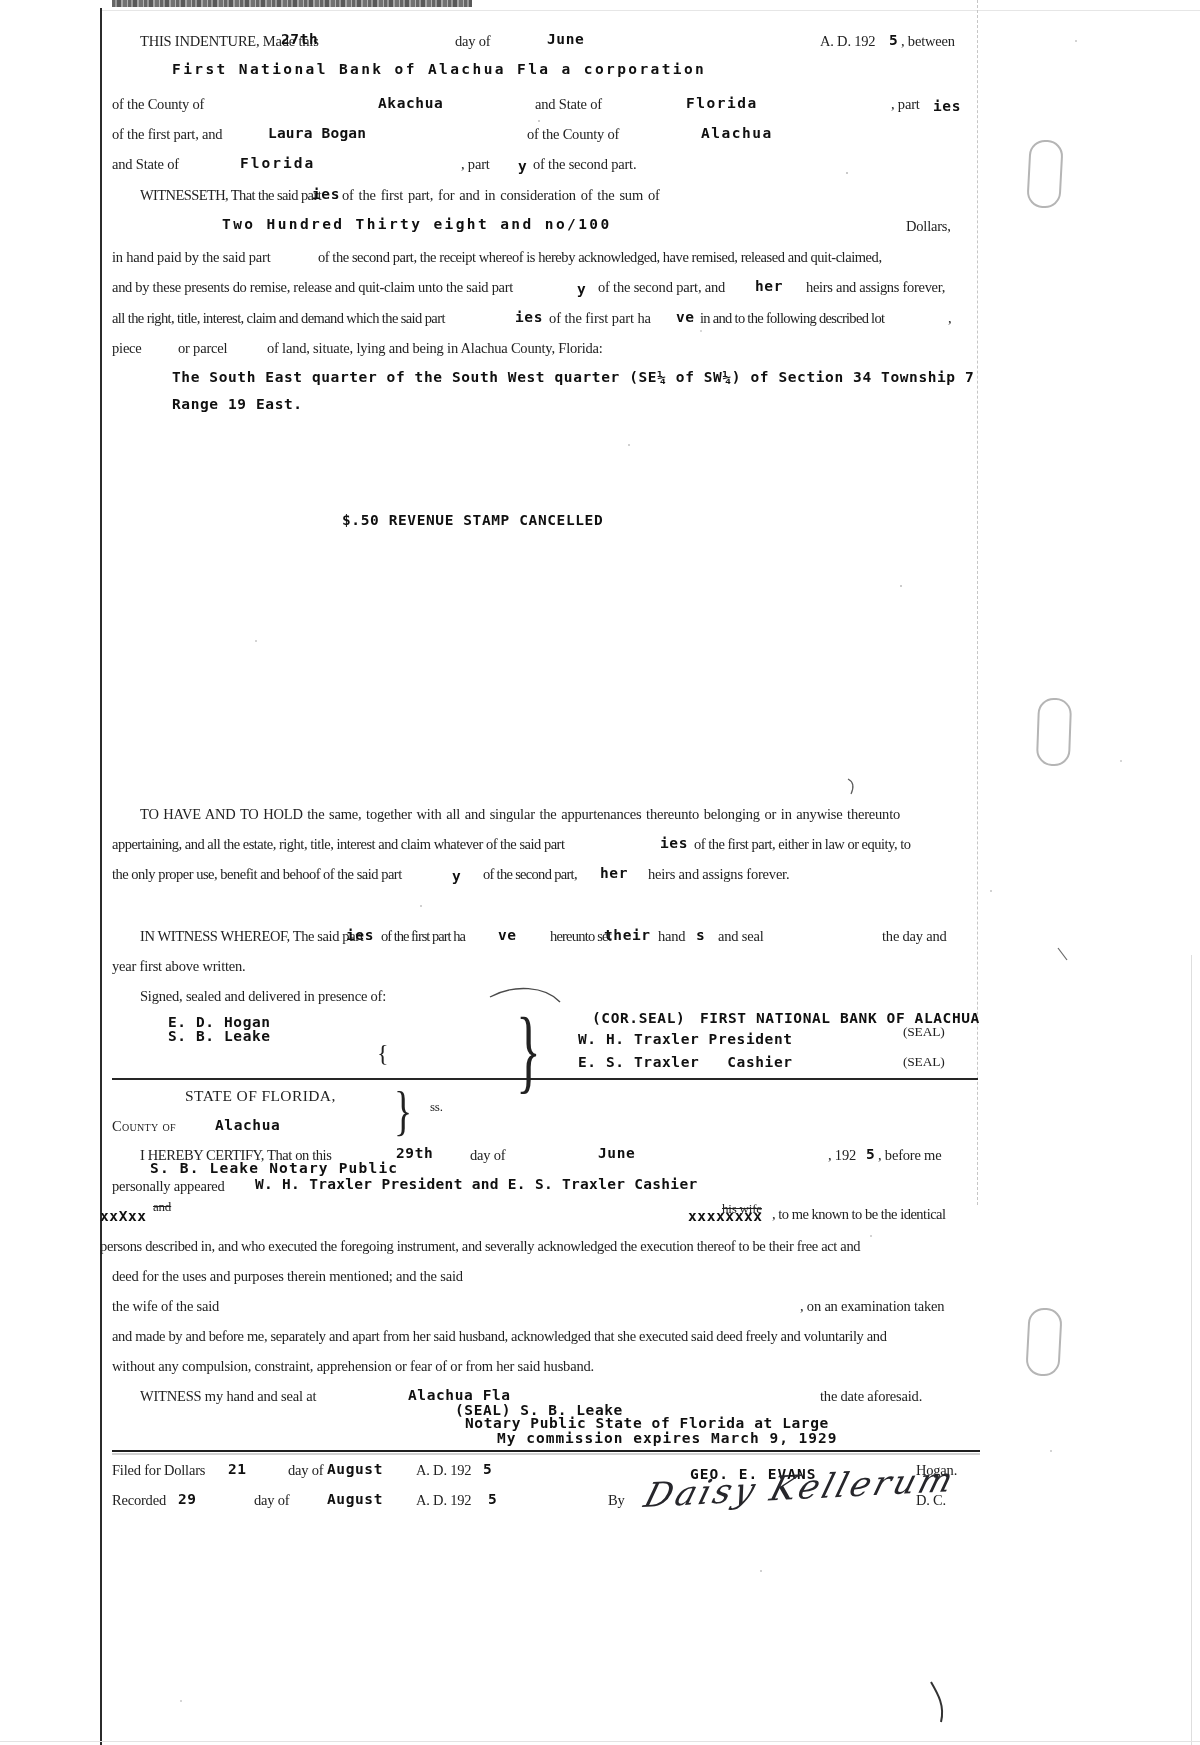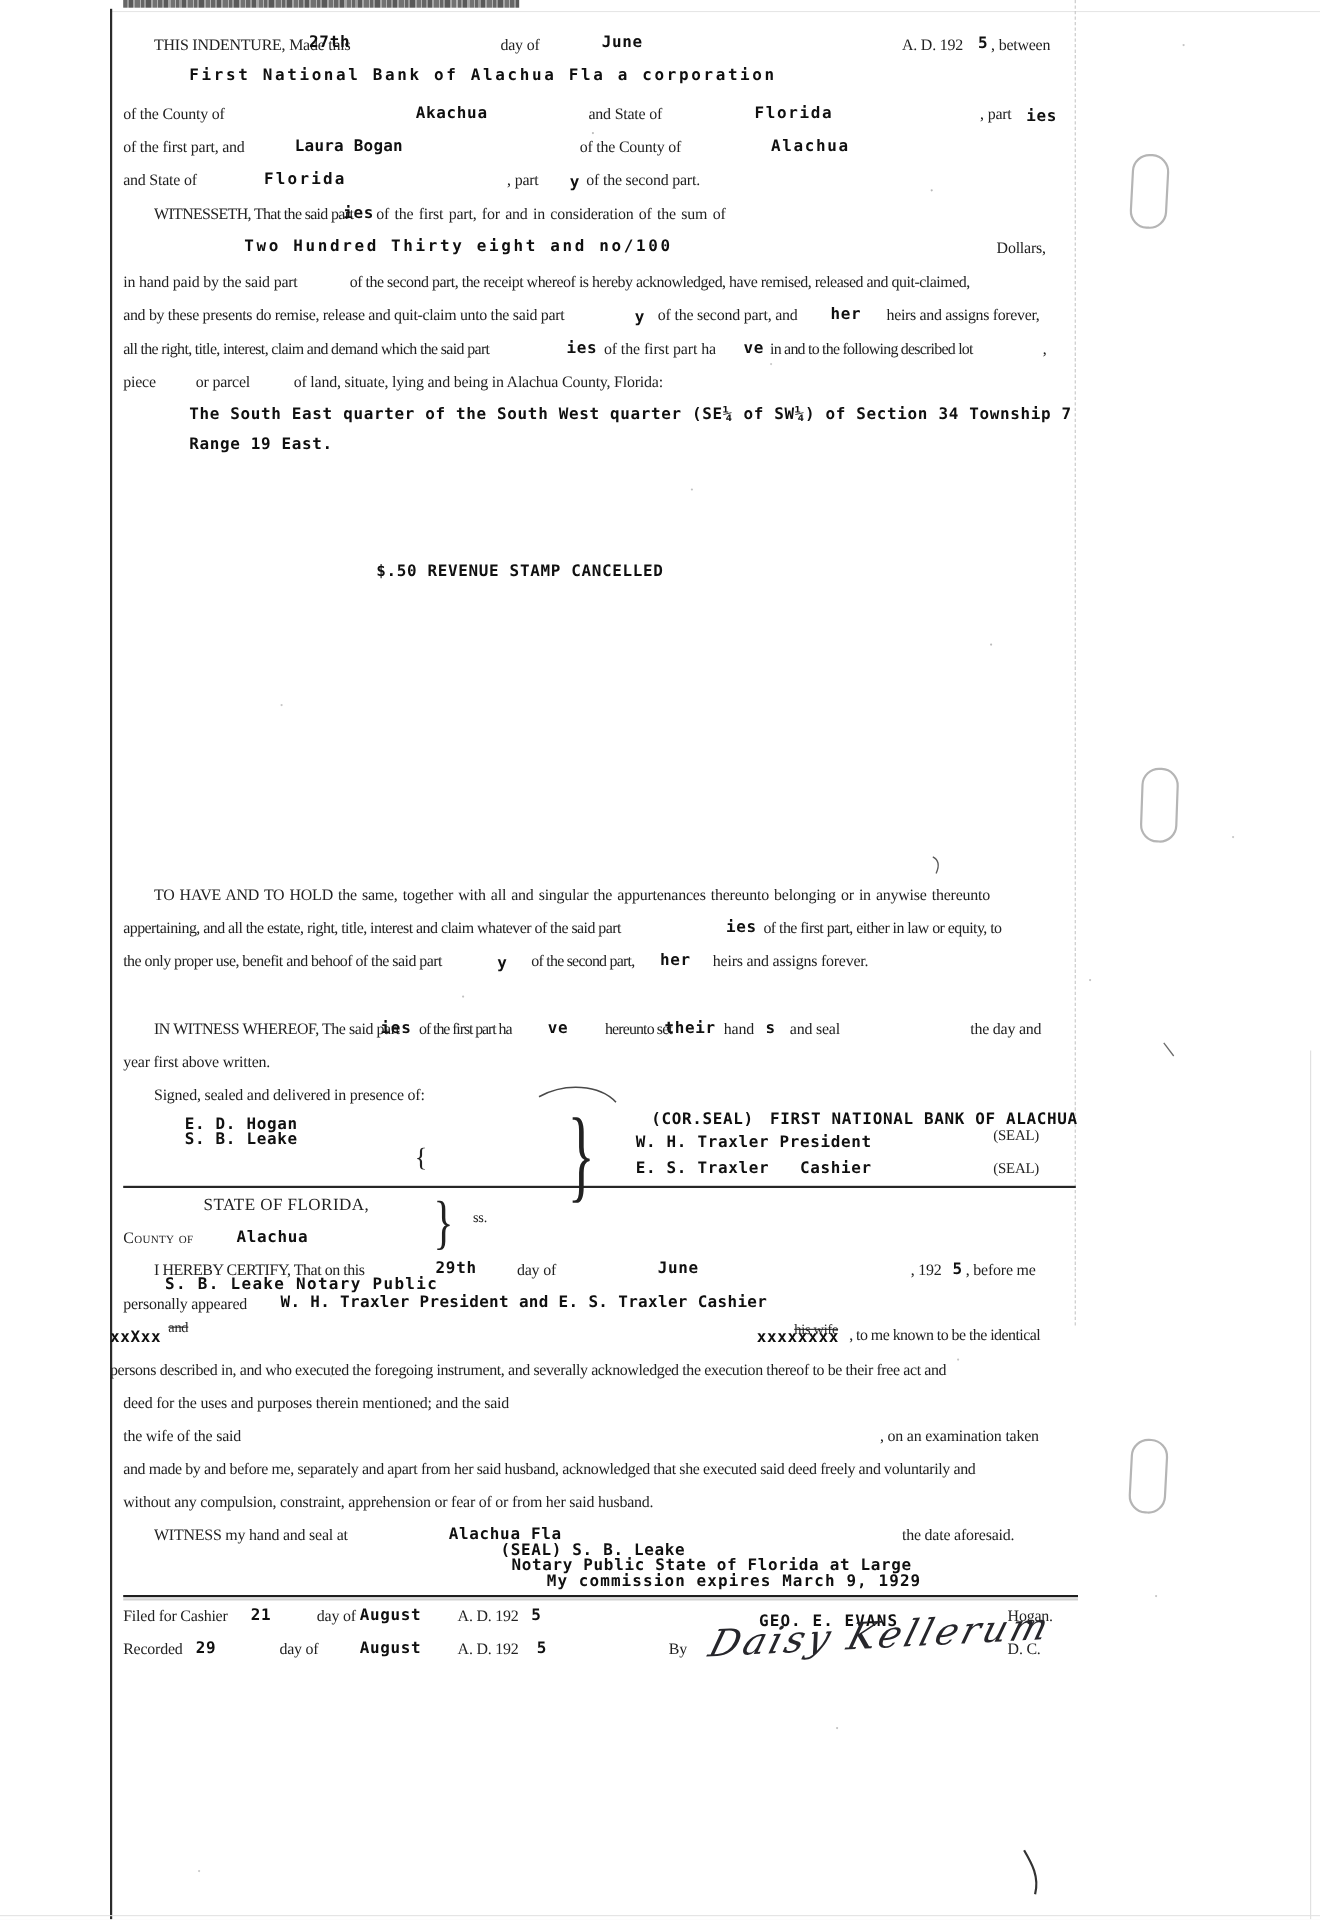--- a/index.html
+++ b/index.html
@@ -163,21 +163,21 @@
       <span class="run f" style="left: 112px; top: 1298px;">the wife of the said</span>
       <span class="run f" style="left: 800px; top: 1298px;">, on an examination taken</span>
       <span class="run f" style="left: 112px; top: 1328px; letter-spacing: -0.35px;">and made by and before me, separately and apart from her said husband, acknowledged that she executed said deed freely and voluntarily and</span>
       <span class="run f" style="left: 112px; top: 1358px;">without any compulsion, constraint, apprehension or fear of or from her said husband.</span>
       <span class="run f" style="left: 140px; top: 1388px;">WITNESS my hand and seal at</span>
       <span class="run t" style="left: 408px; top: 1387px;">Alachua Fla</span>
       <span class="run f" style="left: 820px; top: 1388px;">the date aforesaid.</span>
       <span class="run t" style="left: 455px; top: 1402px;">(SEAL) S. B. Leake</span>
       <span class="run t" style="left: 465px; top: 1415px;">Notary Public State of Florida at Large</span>
       <span class="run t" style="left: 497px; top: 1430px; letter-spacing: 1px;">My commission expires March 9, 1929</span>
-      <span class="run f" style="left: 112px; top: 1462px;">Filed for Cashier</span>
+      <span class="run f" style="left: 112px; top: 1462px;">Filed for Dollars</span>
       <span class="run t" style="left: 228px; top: 1461px;">21</span>
       <span class="run f" style="left: 288px; top: 1462px;">day of</span>
       <span class="run t" style="left: 327px; top: 1461px;">August</span>
       <span class="run f" style="left: 416px; top: 1462px;">A. D. 192</span>
       <span class="run t" style="left: 483px; top: 1461px;">5</span>
       <span class="run t" style="left: 690px; top: 1466px; letter-spacing: 1px;">GEO. E. EVANS</span>
       <span class="run f" style="left: 916px; top: 1462px;">Hogan.</span>
       <span class="run f" style="left: 112px; top: 1492px;">Recorded</span>
       <span class="run t" style="left: 178px; top: 1491px;">29</span>
       <span class="run f" style="left: 254px; top: 1492px;">day of</span>

